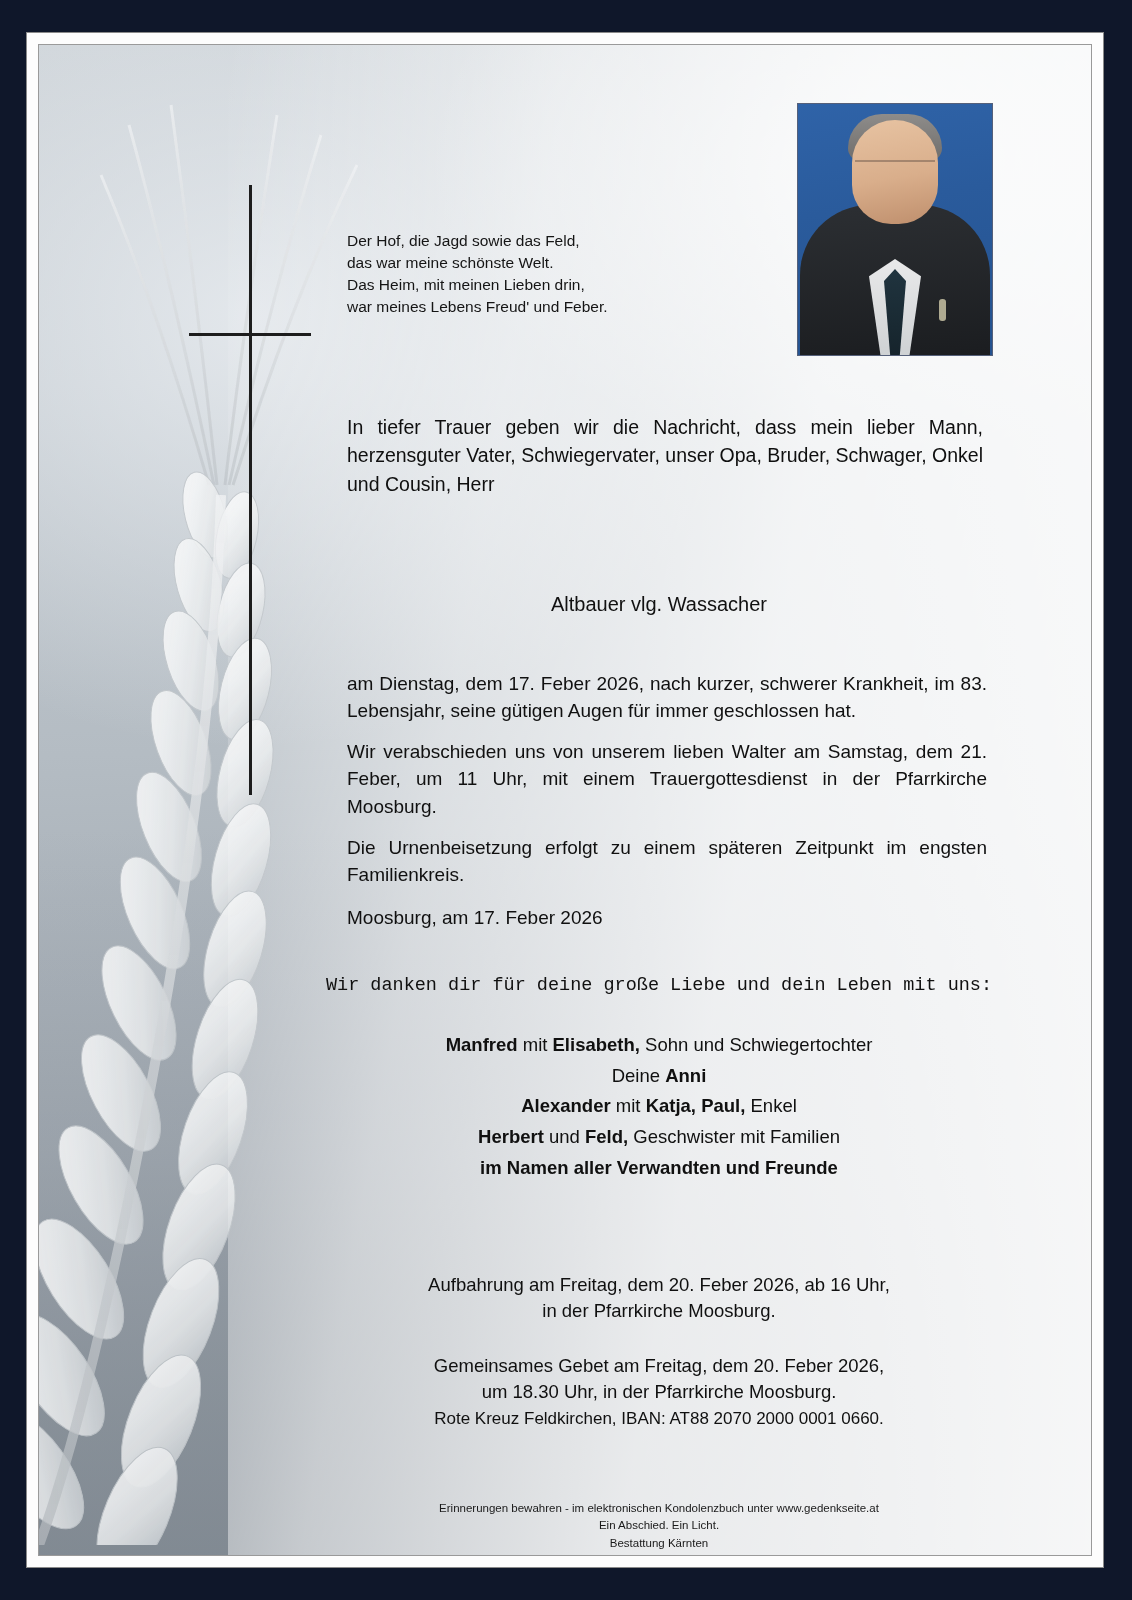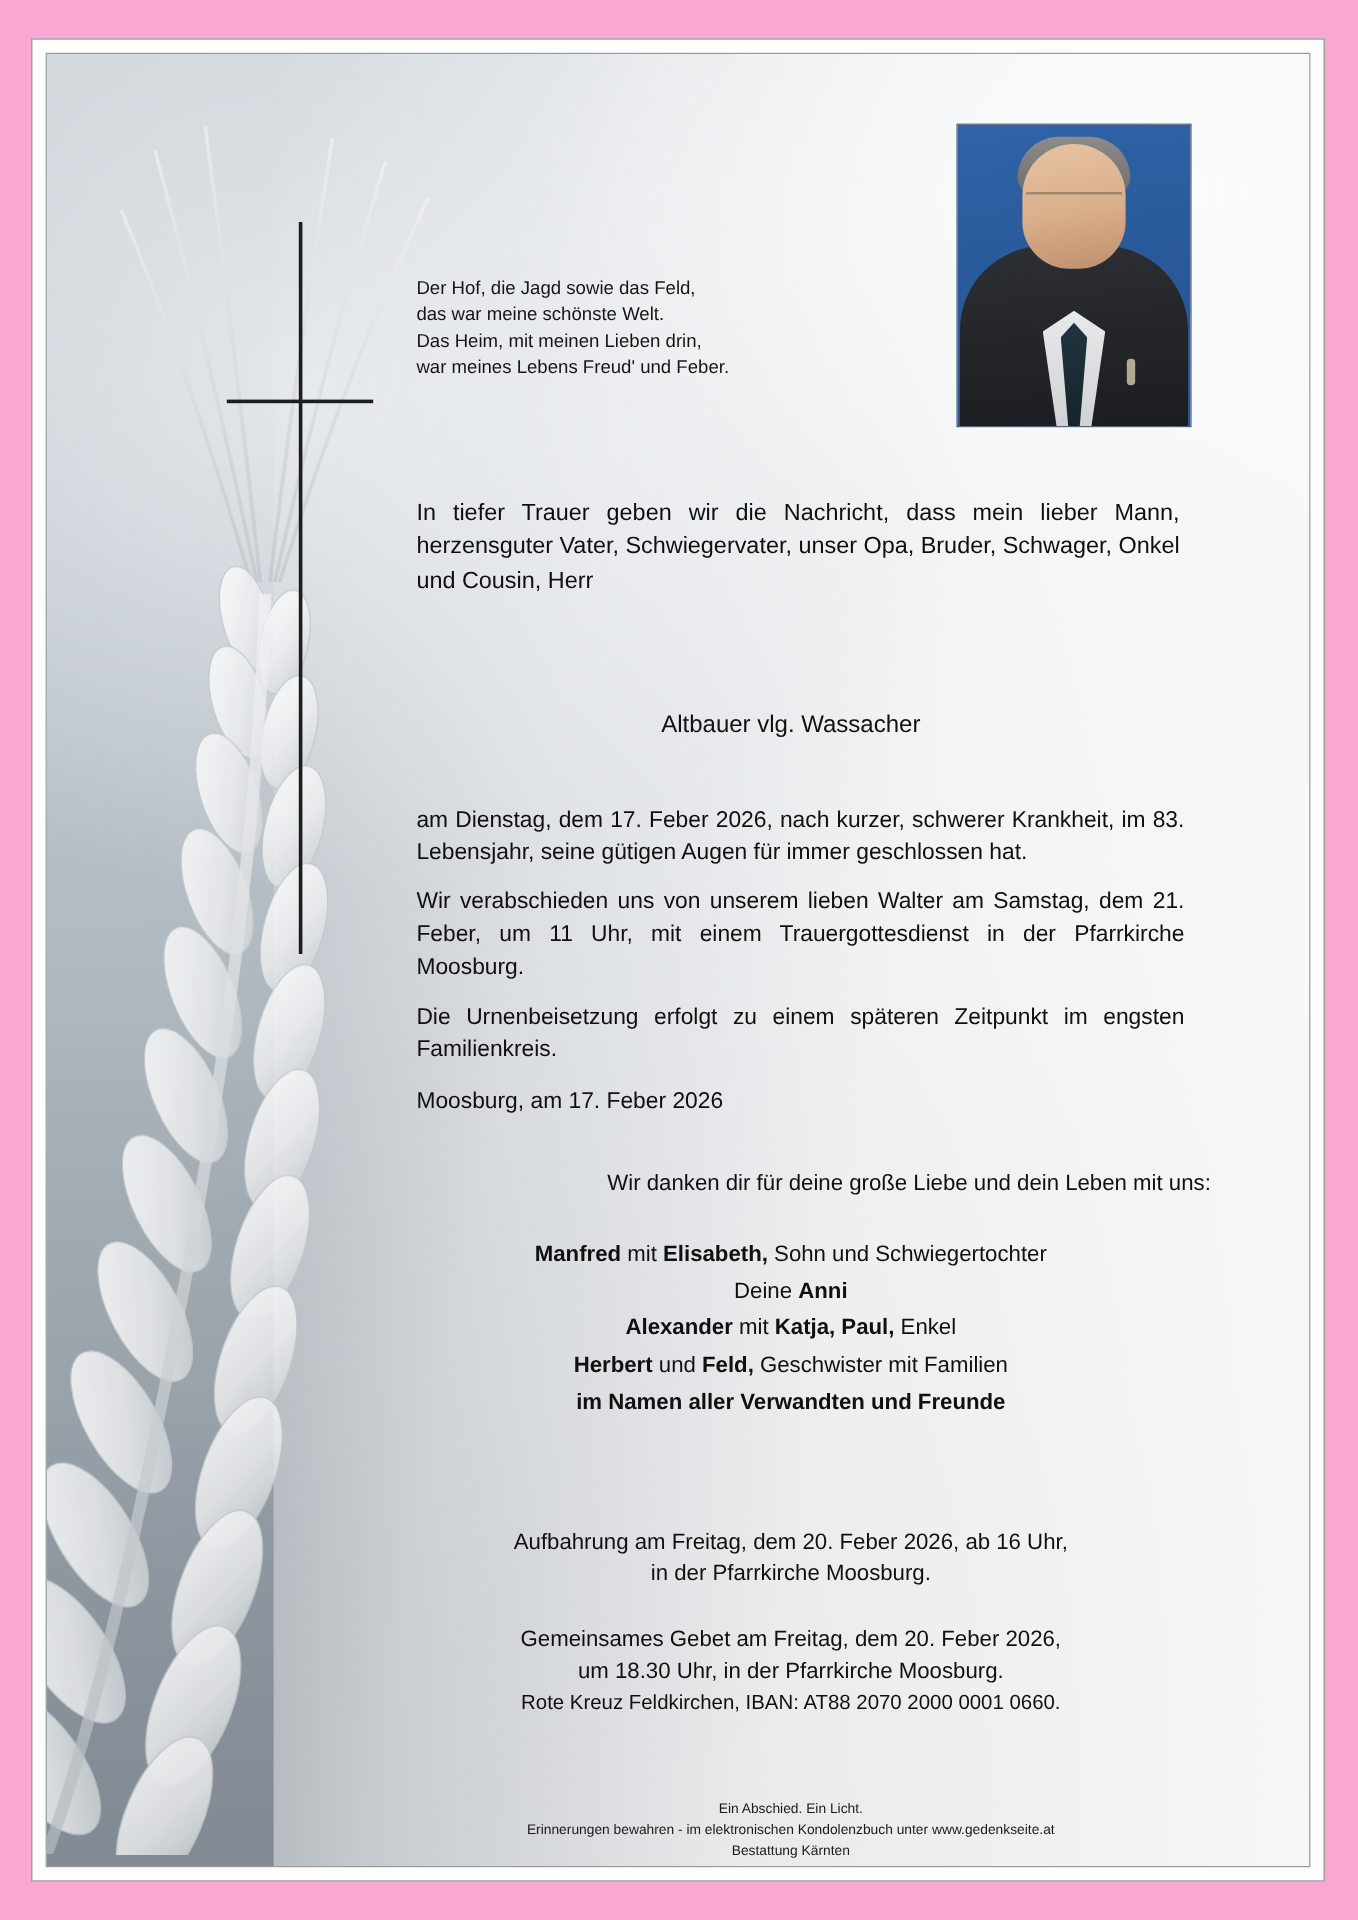--- a/index.html
+++ b/index.html
@@ -7,21 +7,21 @@
     padding: 0;
     background: #ffffff;
   }
   body {
     font-family: "Liberation Sans", sans-serif;
   }
   .page {
     position: relative;
     width: 1132px;
     height: 1600px;
-    background: #f9a8d4;
+    background: #0f172a;
     overflow: hidden;
   }
   
   .outer-frame {
     position: absolute;
     left: 26px;
     top: 32px;
     width: 1078px;
     height: 1536px;
     border: 1px solid #8a8a8a;
@@ -240,23 +240,24 @@
   }
   .para-block p.lastline {
     margin-top: 16px;
     text-align: left;
   }
   .thanks {
     position: absolute;
     left: 0;
     top: 930px;
     width: 700px;
-    text-align: right;
+    text-align: center;
     font-size: 18.5px;
     color: #101010;
+    font-family: Liberation Mono, monospace;
   }
   .family {
     position: absolute;
     left: 0;
     top: 985px;
     width: 700px;
     text-align: center;
     font-size: 18.5px;
     line-height: 1.66;
     color: #101010;
@@ -423,21 +424,21 @@
           <div>Gemeinsames Gebet am Freitag, dem 20. Feber 2026,</div>
           <div>um 18.30 Uhr, in der Pfarrkirche Moosburg.</div>
         </div>
       </div>
 
       <div class="donation">
         <div>Rote Kreuz Feldkirchen, IBAN: AT88 2070 2000 0001 0660.</div>
       </div>
 
       <div class="footer">
+        <div>Erinnerungen bewahren - im elektronischen Kondolenzbuch unter www.gedenkseite.at</div>
         <div>Ein Abschied. Ein Licht.</div>
-        <div>Erinnerungen bewahren - im elektronischen Kondolenzbuch unter www.gedenkseite.at</div>
         <div>Bestattung Kärnten</div>
 
       </div>
 
     </div>
   </div>
 </div>
 
 </body></html>

